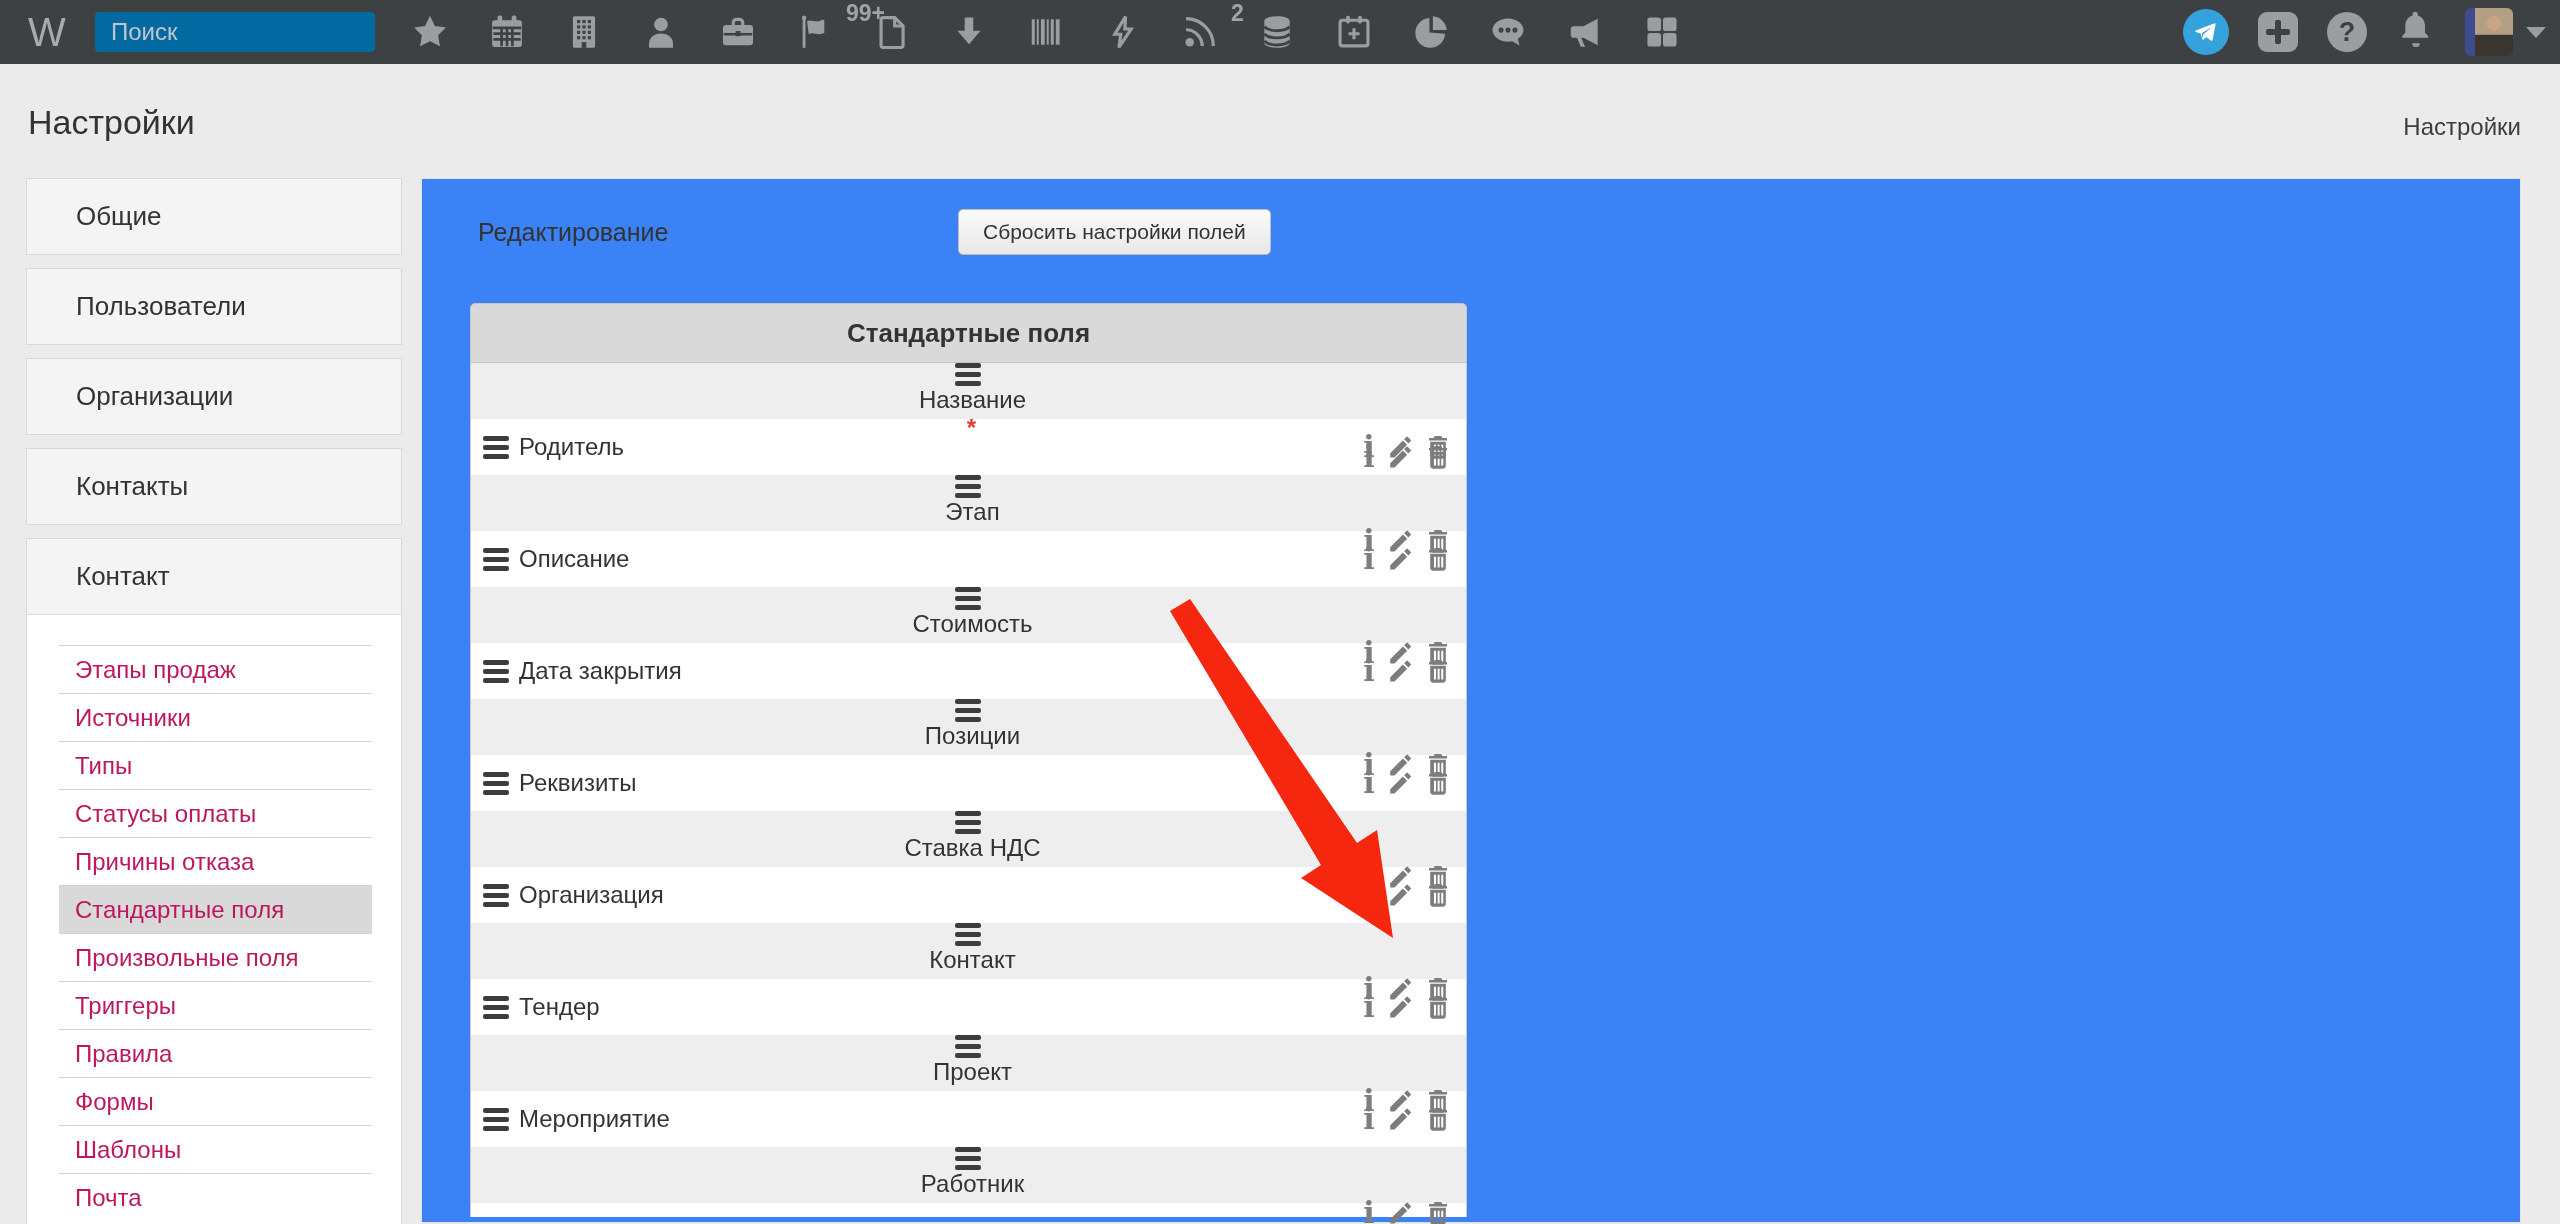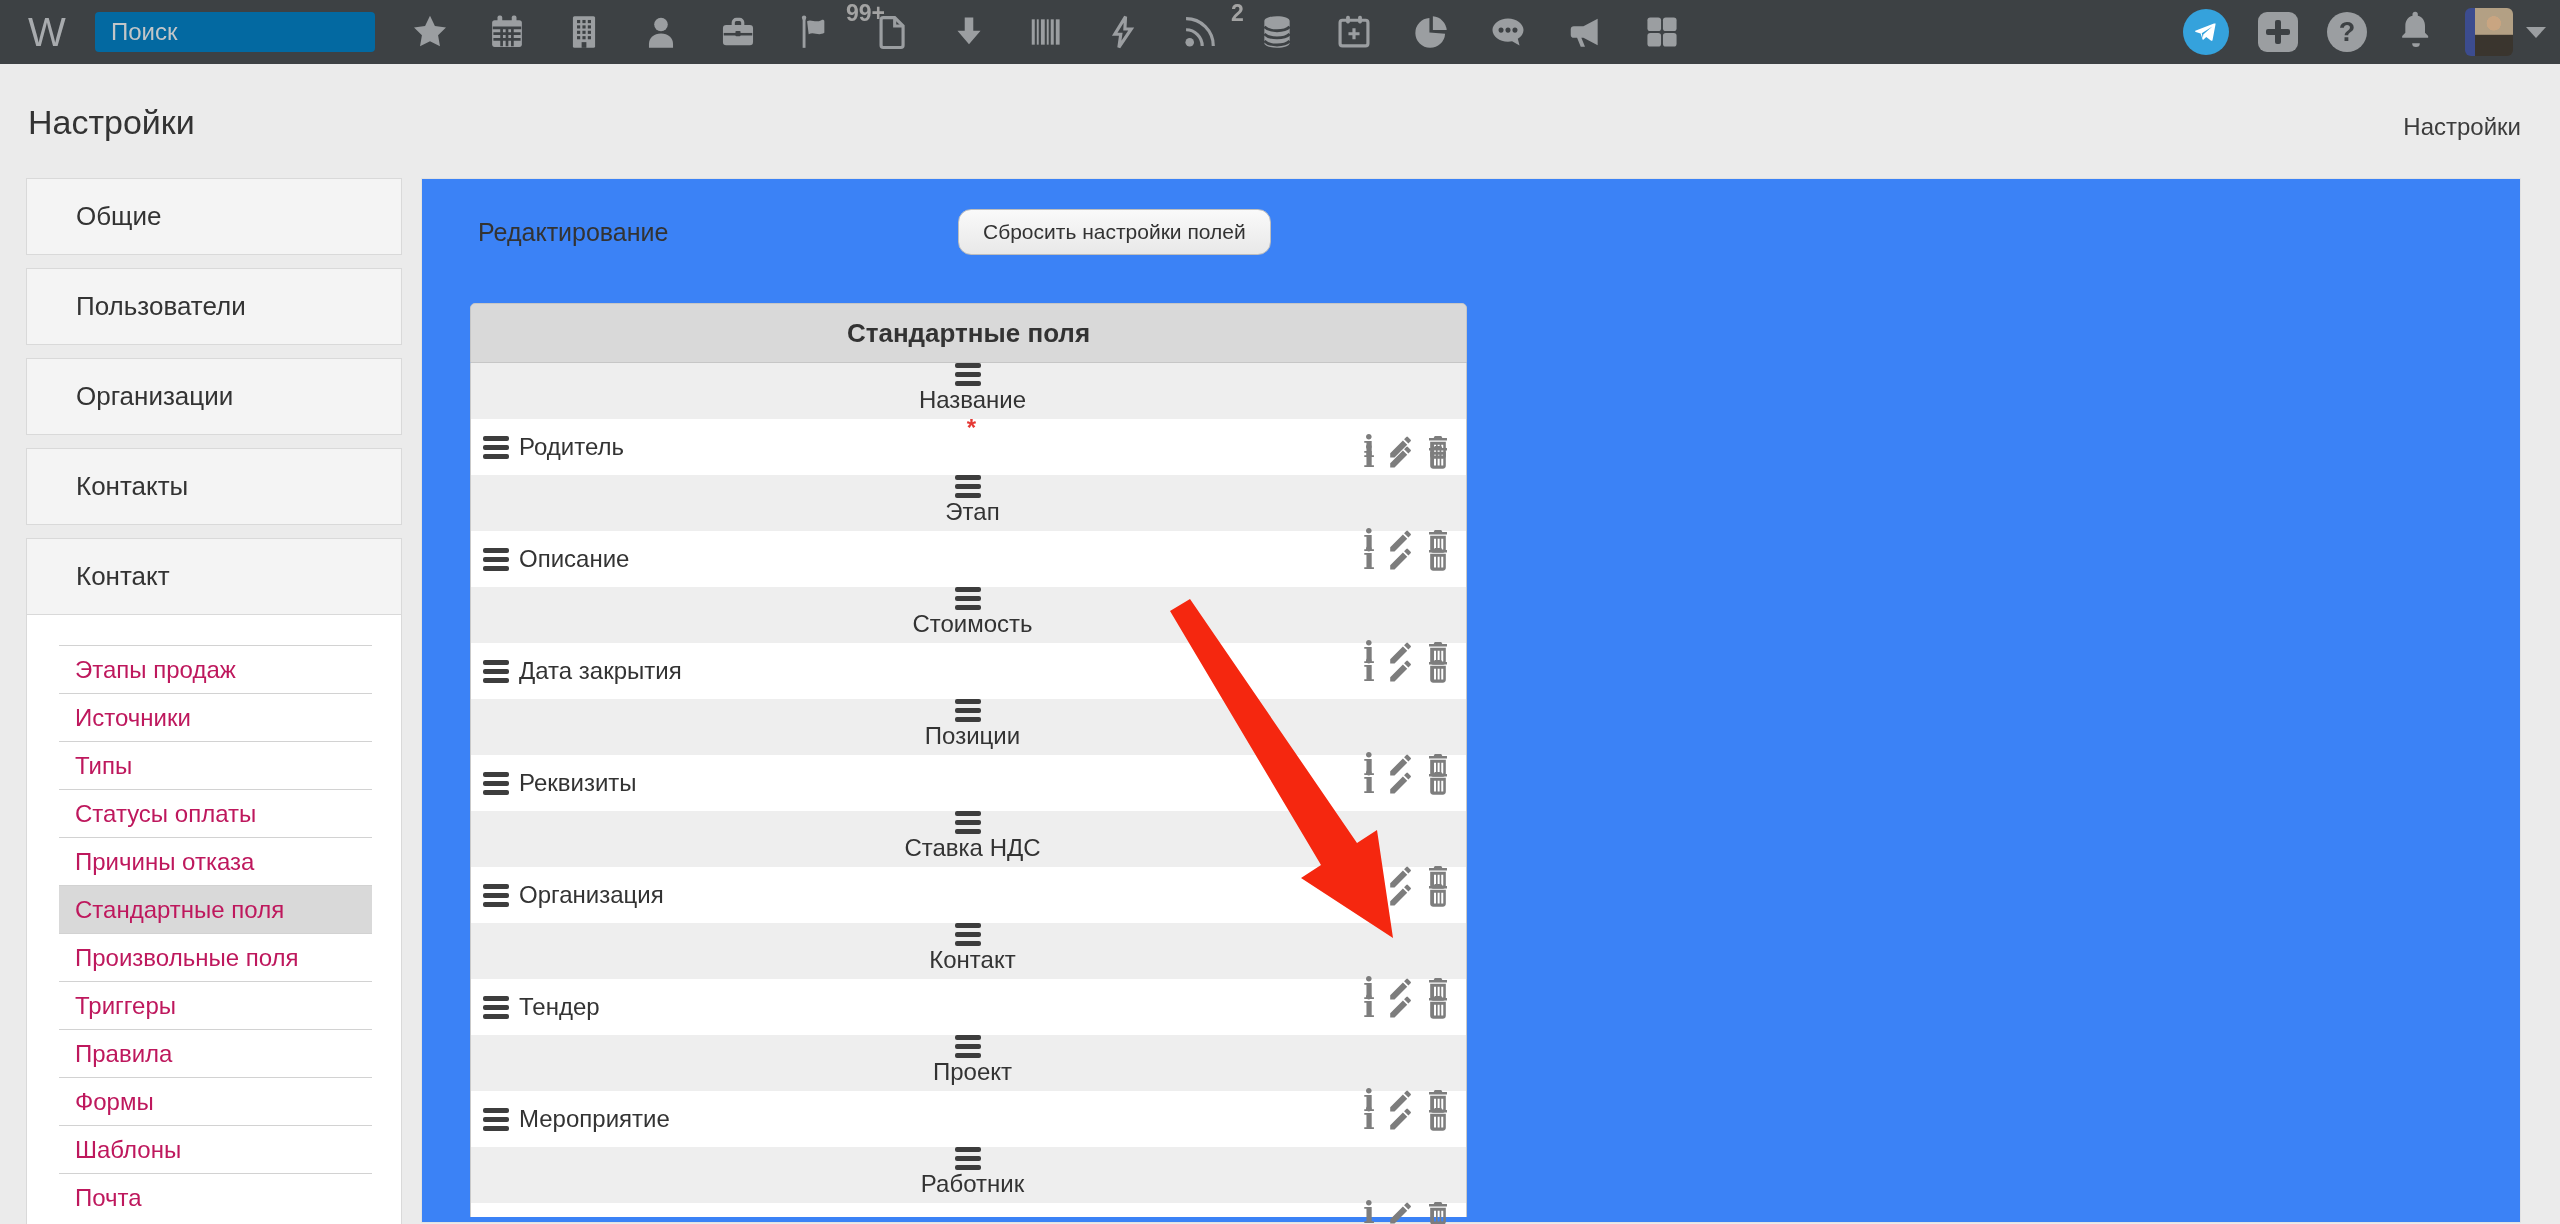--- a/index.html
+++ b/index.html
@@ -52,21 +52,21 @@
   .subpanel { background:#fff; border:1px solid #d9d9d9; border-top:none; padding:30px 29px 0 32px; height:620px; }
   .subitem { height:48px; display:flex; align-items:center; padding-left:16px; font-size:24px;
              color:#be185d; border-top:1px solid #d2d2d2; cursor:pointer; }
   .subitem.selected { background:#d9d9d9; }
 
   
   .main { flex:1; background:#3b82f6; border:1px solid #e2e2e2; min-height:1045px; padding:30px 0 0 56px; }
   .editrow { display:flex; align-items:center; height:46px; }
   .editlabel { font-size:25px; color:#333; width:480px; }
   .resetbtn { height:46px; padding:0 24px; font-size:21px; color:#333;
-              background:linear-gradient(#fafafa,#e8e8e8); border:1px solid #bdbdbd; border-radius:13px; cursor:pointer; }
+              background:linear-gradient(#fafafa,#e8e8e8); border:1px solid #bdbdbd; border-radius:5px; cursor:pointer; }
 
   .table { width:997px; margin-top:48px; margin-left:-8px; }
   .thead { height:60px; background:#d9d9d9; border:1px solid #c6c6c6; border-radius:5px 5px 0 0;
            display:flex; align-items:center; justify-content:center;
            font-size:26px; font-weight:bold; color:#333; }
   .trow { height:56px; display:flex; align-items:center; padding:0 14px 0 12px;
           border-left:1px solid #c9c9c9; border-right:1px solid #c9c9c9; background:#fff; }
   .trow.odd { background:#eee;flex-direction:column; }
   .trow.partial { height:14px; }
   .drag { display:inline-flex; flex-direction:column; gap:4px; width:26px; cursor:grab; }

